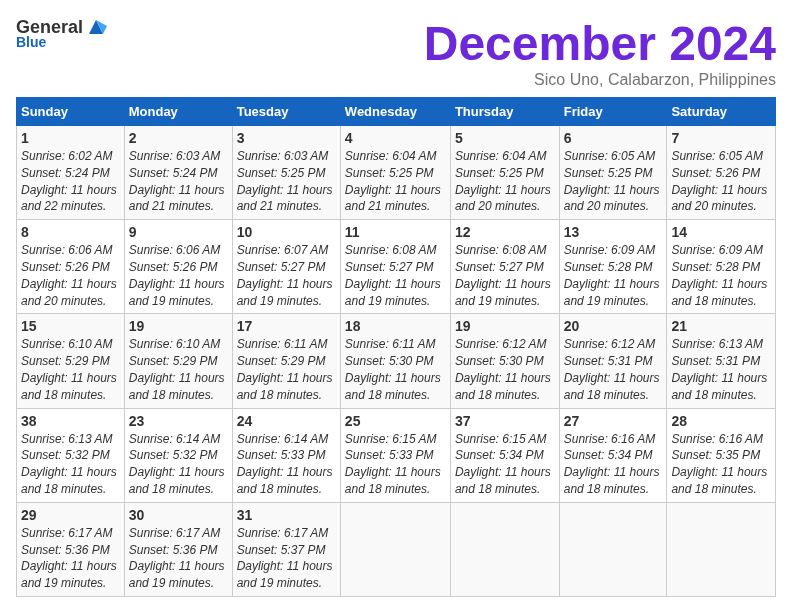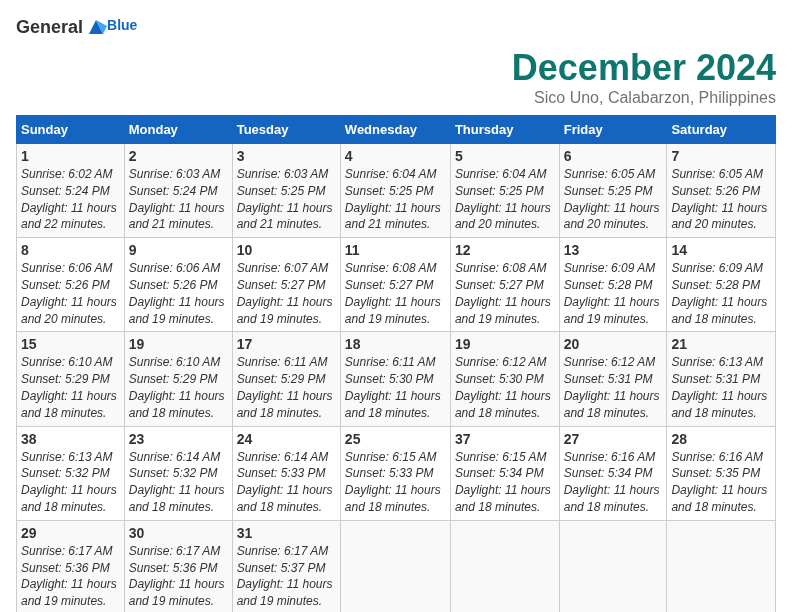--- a/index.html
+++ b/index.html
@@ -27,24 +27,23 @@
     }
     .logo-text-blue {
       font-size: 14px;
       font-weight: bold;
       color: #1565C0;
     }
     .title-area {
       text-align: right;
     }
     .month-title {
-      font-size: 36px;
+      font-size: 48px;
       font-weight: bold;
-      color: #0f766e;
-      margin-top: 31px;
+      color: #6d28d9;
     }
     .location-title {
       font-size: 16px;
       color: #737373;
     }
     table {
       width: 100%;
       border-collapse: collapse;
       font-size: 11px;
     }
@@ -82,21 +81,21 @@
     }
     td.empty {
       background: #f0f0f0;
     }
   </style>
 </head>
 <body>
 
 <div class="header-area">
   <div class="logo">
-    <div style="display:flex;flex-direction:row;align-items:center;">
+    <div style="display:flex;flex-direction:column;align-items:flex-start;">
       <div style="display:flex;align-items:center;">
         <span class="logo-text-general">General</span>
         <svg width="22" height="22" viewBox="0 0 22 22" style="margin-left:2px;">
           <polygon points="4,18 11,4 18,18" fill="#1565C0"></polygon>
           <polygon points="11,4 18,18 22,10" fill="#42A5F5"></polygon>
         </svg>
       </div>
       <span class="logo-text-blue" style="margin-top:-4px;">Blue</span>
     </div>
   </div>

